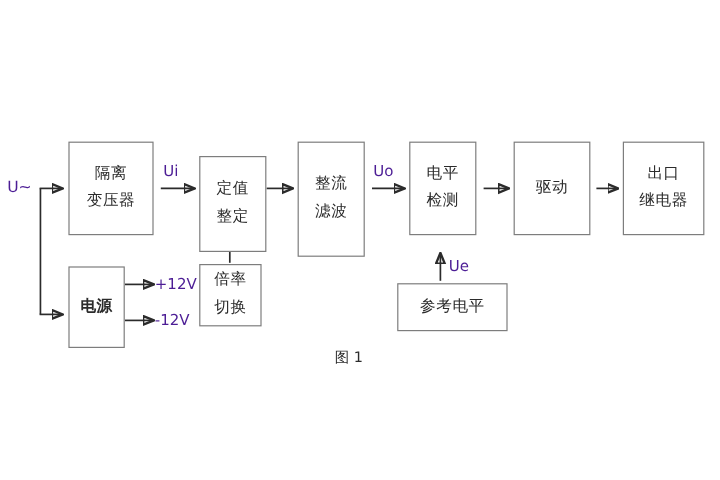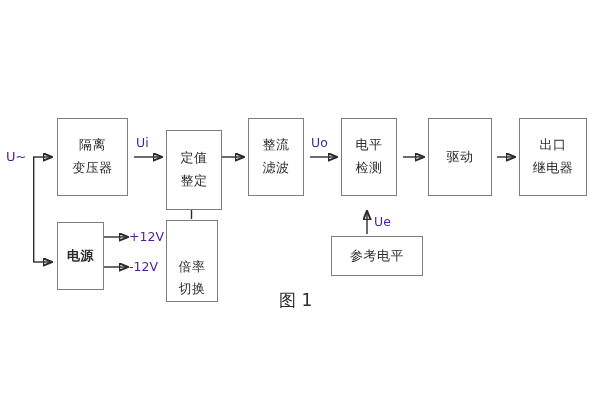--- a/index.html
+++ b/index.html
@@ -44,21 +44,21 @@
     font-size: 13px;
     white-space: nowrap;
     line-height: 1;
   }
   .label.sig {
     font-size: 12.5px;
   }
   .caption {
     position: absolute;
     color: #2b2b2b;
-    font-size: 17px;
+    font-size: 12px;
     white-space: nowrap;
     line-height: 1;
   }
   
   #wires {
     position: absolute;
     left: 0;
     top: 0;
     width: 600px;
     height: 400px;
@@ -105,21 +105,21 @@
   <div class="block" style="left:57px; top:118px; width:71px; height:78px;">
     <span class="ln">隔离</span>
     <span class="ln">变压器</span>
   </div>
 
   <div class="block" style="left:166px; top:130px; width:56px; height:80px;">
     <span class="ln">定值</span>
     <span class="ln">整定</span>
   </div>
 
-  <div class="block" style="left:248px; top:118px; width:56px; height:78px;">
+  <div class="block" style="left:248px; top:118px; width:56px; height:96px;">
     <span class="ln">整流</span>
     <span class="ln">滤波</span>
   </div>
 
   <div class="block" style="left:341px; top:118px; width:56px; height:78px;">
     <span class="ln">电平</span>
     <span class="ln">检测</span>
   </div>
 
   <div class="block" style="left:428px; top:118px; width:64px; height:78px;">
@@ -128,21 +128,21 @@
 
   <div class="block" style="left:519px; top:118px; width:68px; height:78px;">
     <span class="ln">出口</span>
     <span class="ln">继电器</span>
   </div>
 
   <div class="block" style="left:57px; top:222px; width:47px; height:68px;font-weight:bold;">
     <span class="ln">电源</span>
   </div>
 
-  <div class="block" style="left:166px; top:220px; width:52px; height:82px;justify-content:flex-end;">
+  <div class="block" style="left:166px; top:220px; width:52px; height:52px;">
     <span class="ln">倍率</span>
     <span class="ln">切换</span>
   </div>
 
   <div class="block" style="left:331px; top:236px; width:92px; height:40px;">
     <span class="ln">参考电平</span>
   </div>
 
   <div class="label sig" style="left:136px; top:137px;">Ui</div>
 

